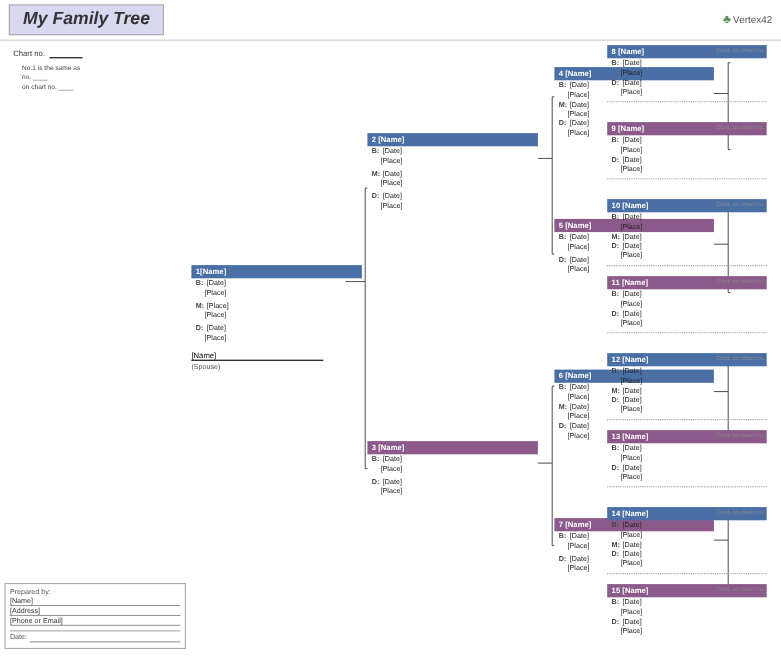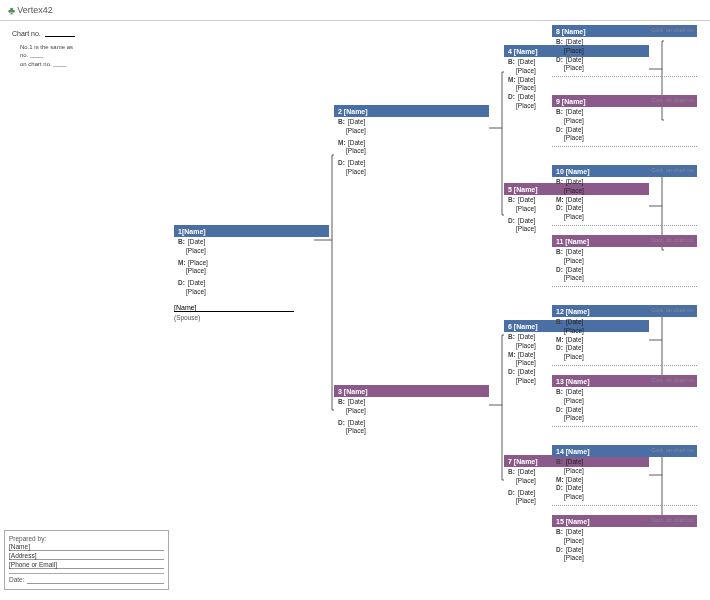--- a/index.html
+++ b/index.html
@@ -201,20 +201,21 @@
     }
     svg.connector-svg line {
       stroke: #333;
       stroke-width: 0.8;
     }
   </style>
 </head>
 <body>
 
 <div class="header">
+  <div class="title-box">My Family Tree</div>
   <div class="logo">
     <span class="logo-icon">♣</span>
     <span>Vertex42</span>
   </div>
 </div>
 
 <div class="main">
 
   <div class="info-panel">
     <div class="chart-no">

